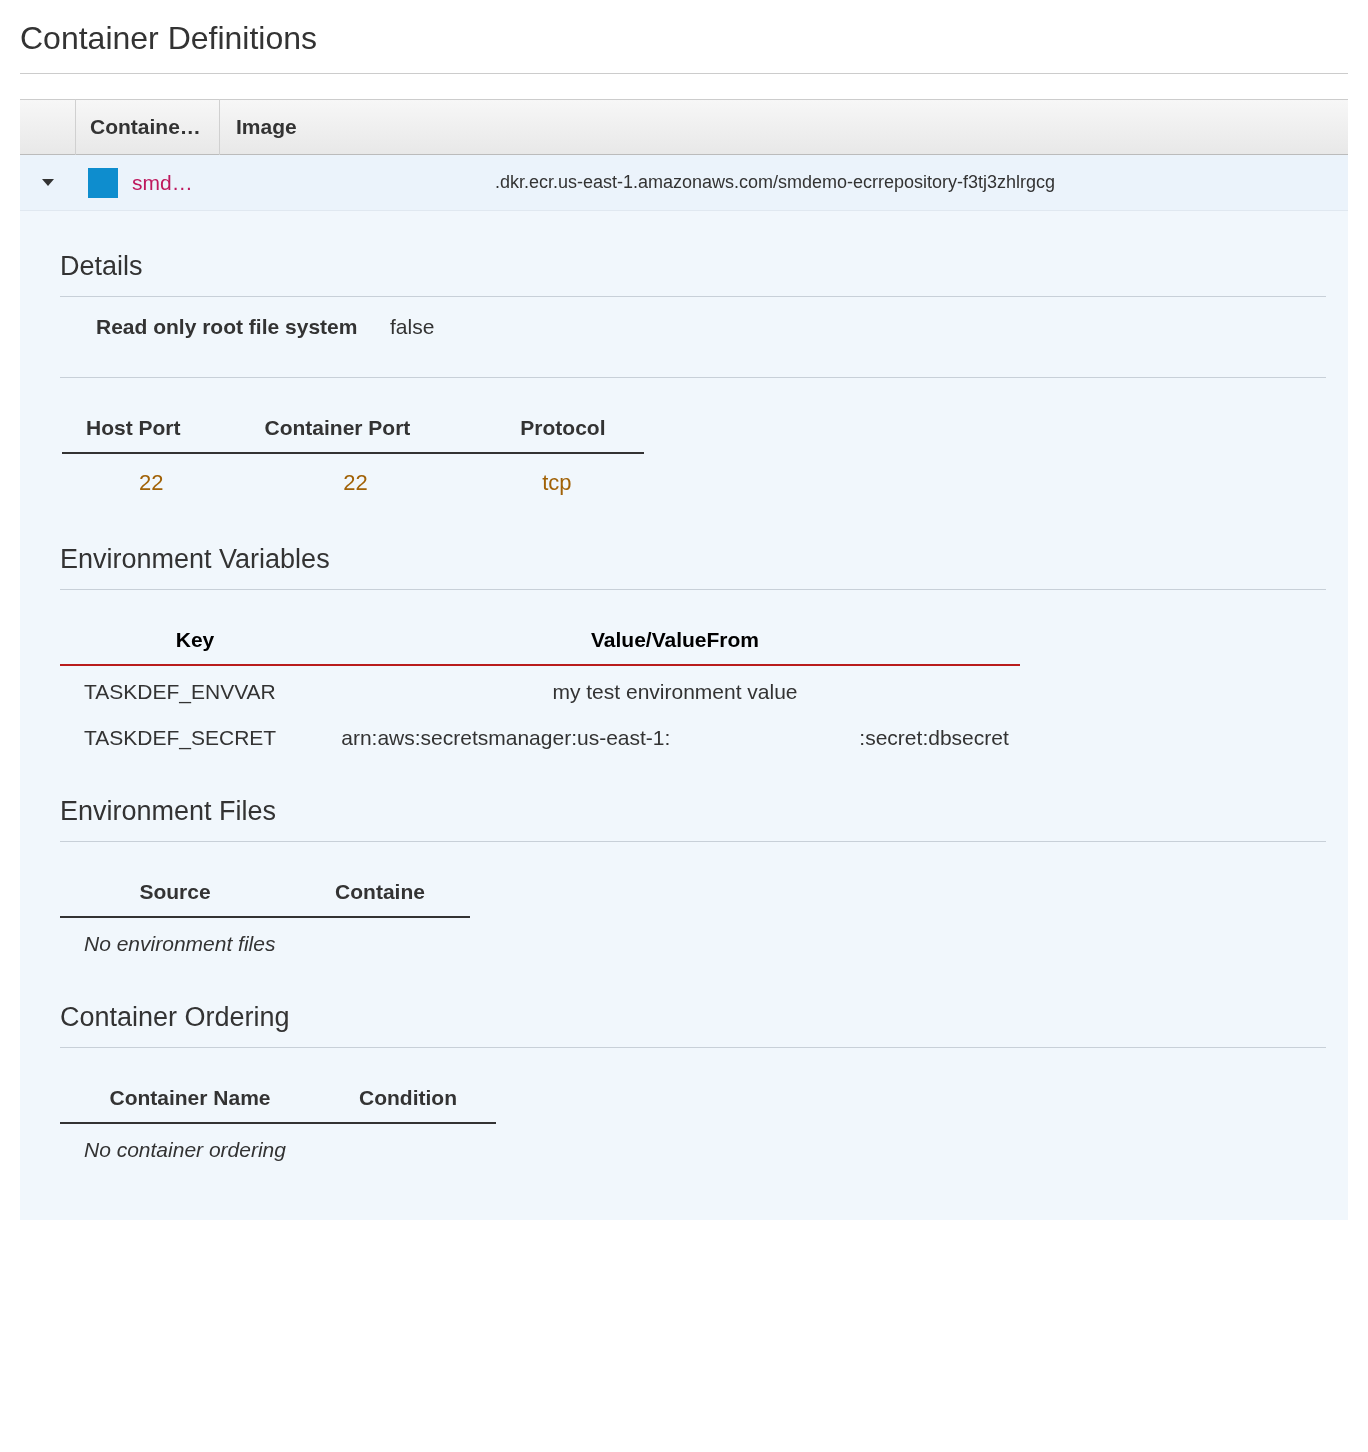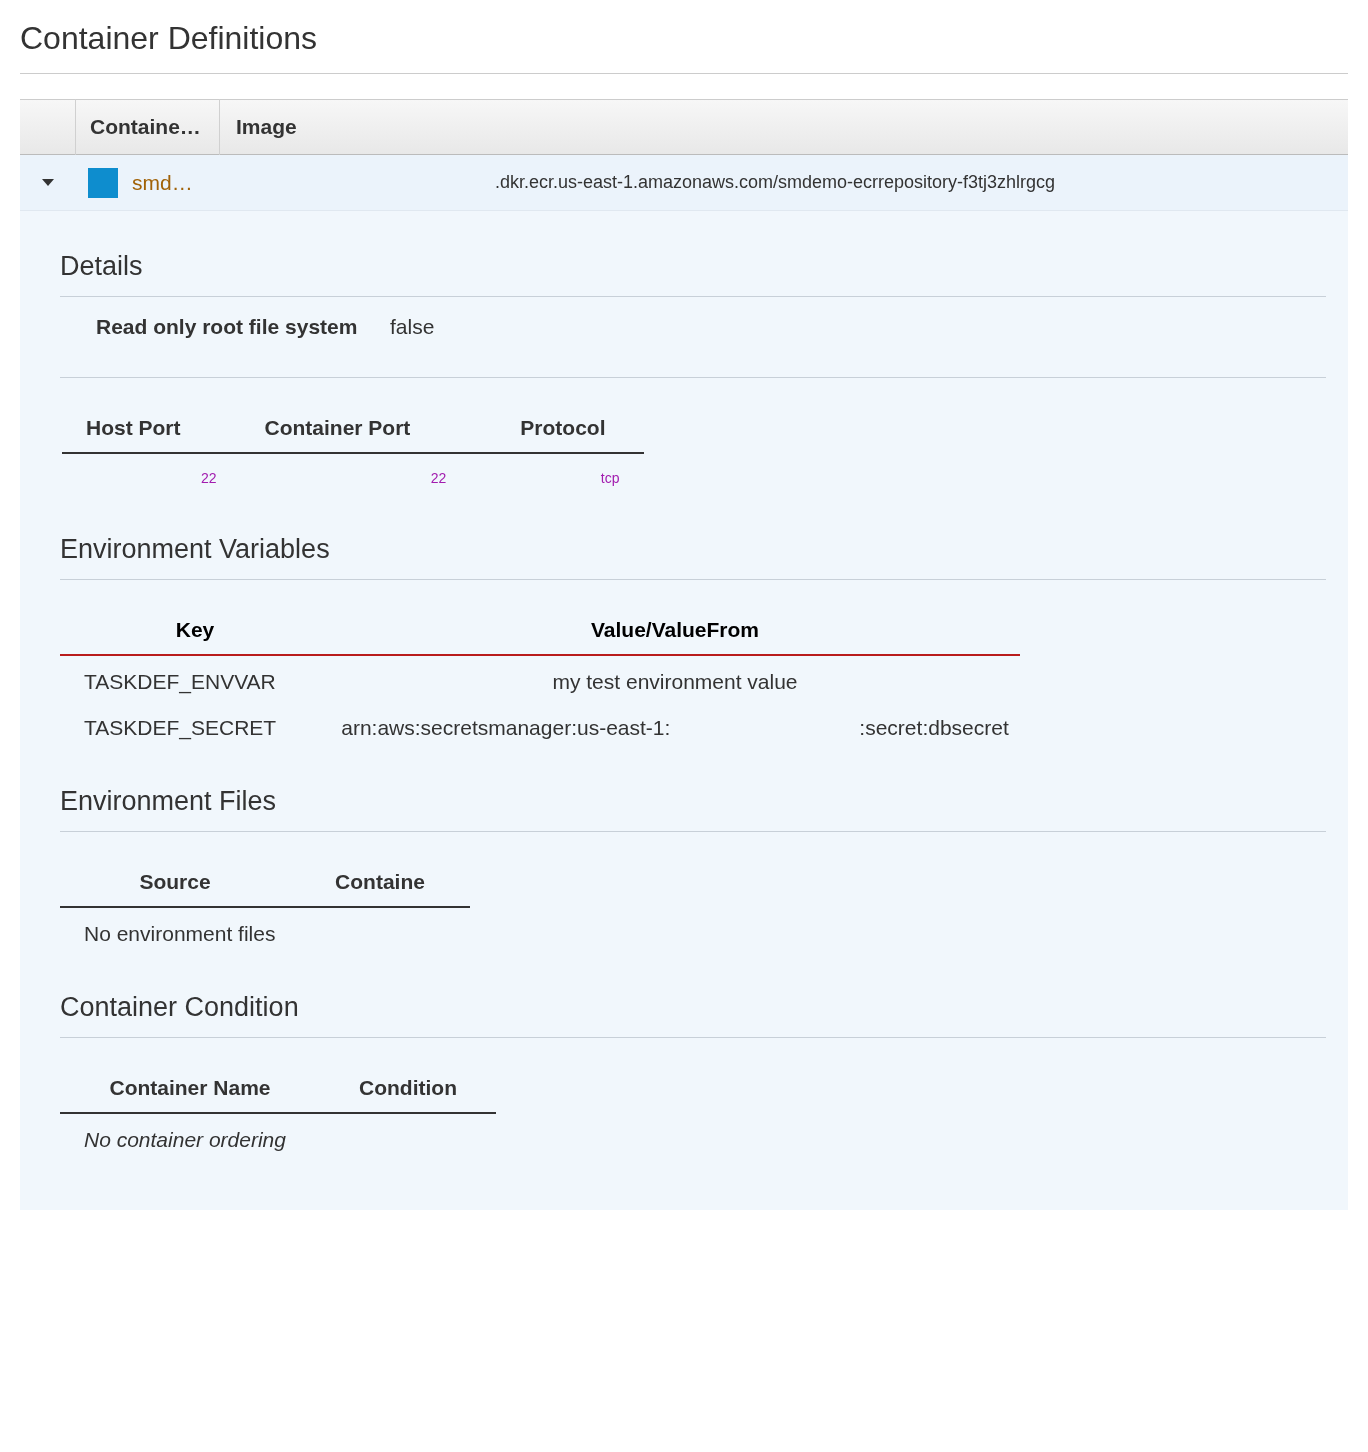--- a/index.html
+++ b/index.html
@@ -84,21 +84,21 @@
       border-left: 6px solid transparent;
       border-right: 6px solid transparent;
       border-top: 7px solid #333;
     }
     .td-container {
       width: 144px;
       display: flex;
       align-items: center;
       padding-left: 12px;
       font-size: 21px;
-      color: #a16207;
+      color: #be185d;
       white-space: nowrap;
       overflow: hidden;
     }
     .blue-square {
       width: 30px;
       height: 30px;
       background: #0e8dce;
       margin-right: 14px;
       flex-shrink: 0;
     }
@@ -161,23 +161,23 @@
     }
     .inner-table.port thead th:nth-child(2) {
       padding-left: 24px;
       padding-right: 60px;
     }
     .inner-table.port thead th:nth-child(3) {
       padding-left: 50px;
       padding-right: 38px;
     }
     .inner-table tbody td {
-      font-size: 14px;
-      color: #a21caf;
-      text-align: right;
+      font-size: 22px;
+      color: #a16207;
+      text-align: center;
       padding: 16px 24px 10px 24px;
     }
     .env-table {
       width: 960px;
       margin-top: 28px;
       border-collapse: collapse;
     }
     .env-table thead th {
       font-weight: 700;
       font-size: 21px;
@@ -216,20 +216,21 @@
       color: #333;
       padding: 10px 0 12px 0;
       border-bottom: 2px solid #333;
       text-align: center;
     }
     .files-table thead th:first-child {
       width: 230px;
     }
     .files-table tbody td {
       font-size: 21px;
+      font-style: italic;
       color: #333;
       padding: 14px 0 8px 24px;
       text-align: left;
     }
     .ordering-table {
       width: 436px;
       border-collapse: collapse;
       margin-top: 28px;
     }
     .ordering-table thead th {
@@ -341,21 +342,21 @@
         </thead>
         <tbody>
           <tr>
             <td colspan="2">No environment files</td>
           </tr>
         </tbody>
       </table>
     </div>
 
     <div class="section" style="margin-bottom:0;">
-      <div class="section-title">Container Condition</div>
+      <div class="section-title">Container Ordering</div>
       <hr class="section-divider">
       <table class="ordering-table">
         <thead>
           <tr>
             <th>Container Name</th>
             <th>Condition</th>
           </tr>
         </thead>
         <tbody>
           <tr>

